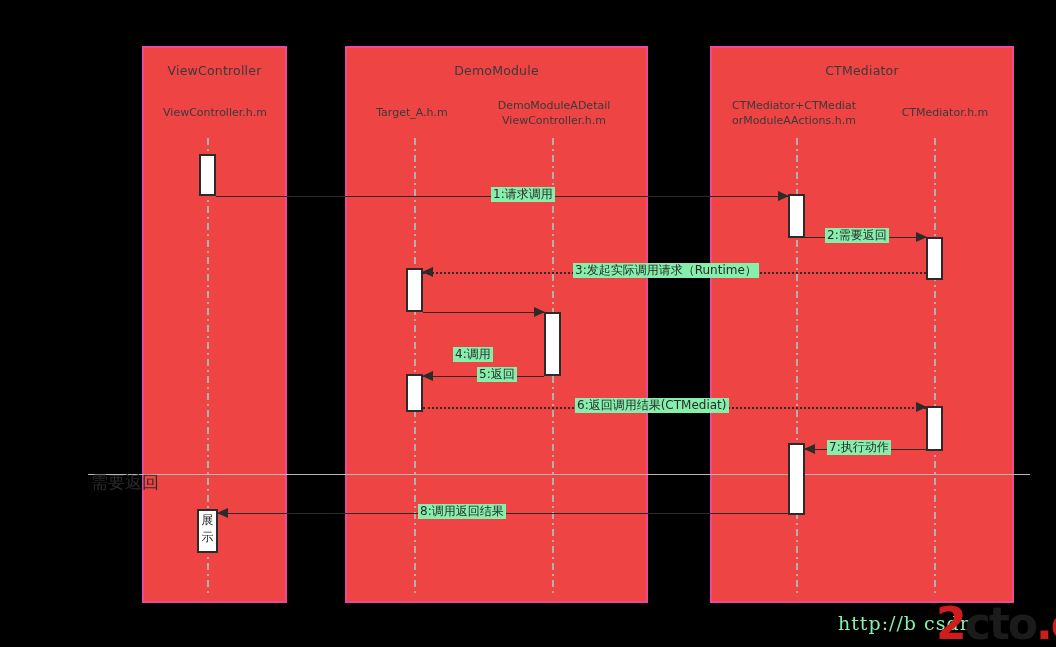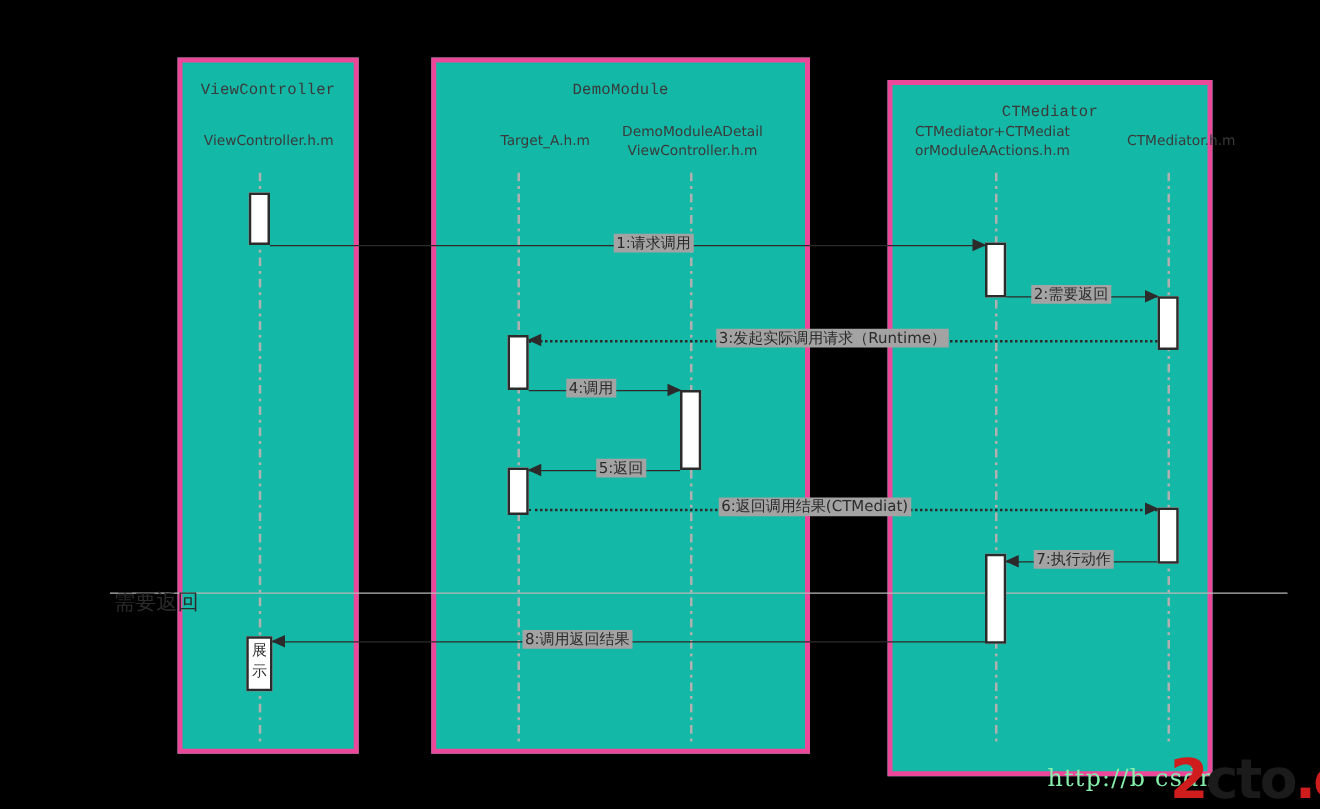--- a/index.html
+++ b/index.html
@@ -12,23 +12,22 @@
     position: relative;
     width: 1056px;
     height: 647px;
     background: #000000;
     overflow: hidden;
   }
 
   
   .module-frame {
     position: absolute;
-    background: #14b8a6;
-    border: 4px solid #ec4899;
-    font-family: Liberation Mono, monospace;
+    background: #ef4444;
+    border: 2px solid #ec4899;
   }
   .module-title {
     position: absolute;
     width: 100%;
     text-align: center;
     font-size: 12.5px;
     color: #3a3a3a;
     letter-spacing: .2px;
   }
 
@@ -89,21 +88,21 @@
     border-top: 1.6px solid #2b2b2b;
   }
   .msg.dotted .line {
     border-top: 2px dotted #2b2b2b;
   }
   .msg .label {
     position: absolute;
     top: -9px;
     left: 50%;
     transform: translateX(-50%);
-    background: #a3a3a3;
+    background: #86efac;
     padding: 0 2px;
     font-size: 12px;
     line-height: 15px;
     white-space: nowrap;
     color: #2b2b2b;
     z-index: 7;
   }
   .msg .head {
     position: absolute;
     top: -5px;
@@ -168,27 +167,27 @@
 <div id="stage">
 
   <div class="module-frame" style="left:142px; top:46px; width:145px; height:557px;">
     <div class="module-title" style="top:15px;">ViewController</div>
   </div>
 
   <div class="module-frame" style="left:345px; top:46px; width:303px; height:557px;">
     <div class="module-title" style="top:15px;">DemoModule</div>
   </div>
 
-  <div class="module-frame" style="left:710px; top:64px; width:260px; height:557px;">
+  <div class="module-frame" style="left:710px; top:46px; width:304px; height:557px;">
     <div class="module-title" style="top:15px;">CTMediator</div>
   </div>
 
   <div class="ll-label" style="left:146px; top:105px; width:138px;">ViewController.h.m</div>
 
-  <div class="ll-label" style="left:352px; top:105px; width:120px;text-align:right;">Target_A.h.m</div>
+  <div class="ll-label" style="left:352px; top:105px; width:120px;">Target_A.h.m</div>
 
   <div class="ll-label" style="left:478px; top:98px; width:152px;">DemoModuleADetail
 ViewController.h.m</div>
 
   <div class="ll-label" style="left:714px; top:98px; width:160px;">CTMediator+CTMediat
 orModuleAActions.h.m</div>
 
   <div class="ll-label" style="left:880px; top:105px; width:130px;">CTMediator.h.m</div>
 
   <div class="lifeline dashdot" style="left:207px; top:138px; height:458px;"></div>
@@ -235,21 +234,21 @@
 
   <div class="msg dotted to-left" style="left:423px; top:272px; width:503px;">
     <div class="line"></div>
     <div class="head"></div>
     <div class="label" style="left:150px; transform:none;">3:发起实际调用请求（Runtime）</div>
   </div>
 
   <div class="msg solid to-right" style="left:423px; top:312px; width:121px;">
     <div class="line"></div>
     <div class="head"></div>
-    <div class="label" style="left:30px; transform:none;">4:调用</div>
+    <div class="label" style="left:30px; transform:none;margin-top:44px;">4:调用</div>
   </div>
 
   <div class="msg solid to-left" style="left:423px; top:376px; width:121px;">
     <div class="line"></div>
     <div class="head"></div>
     <div class="label" style="left:38px; transform:none;margin-left:16px;">5:返回</div>
   </div>
 
   <div class="msg dotted to-right" style="left:423px; top:407px; width:503px;">
     <div class="line"></div>

